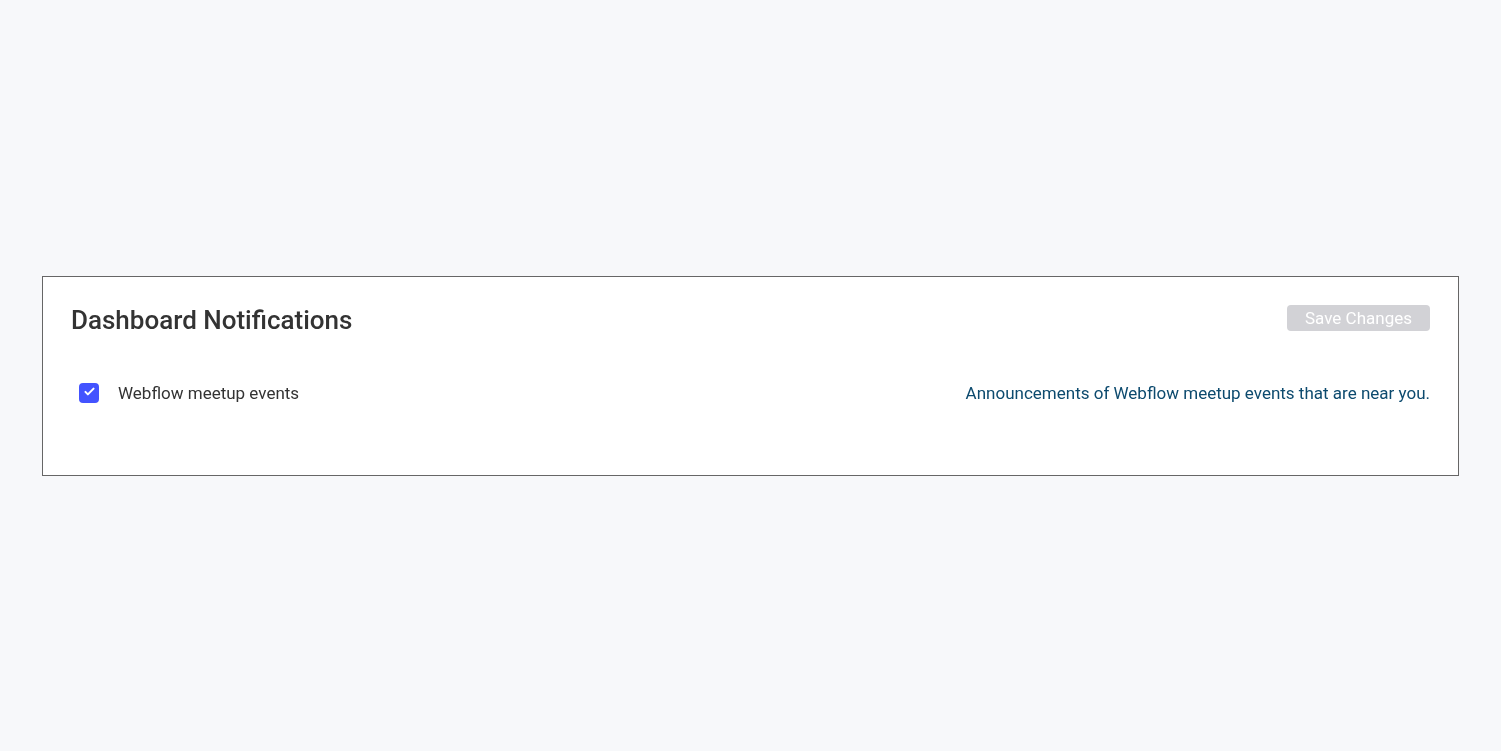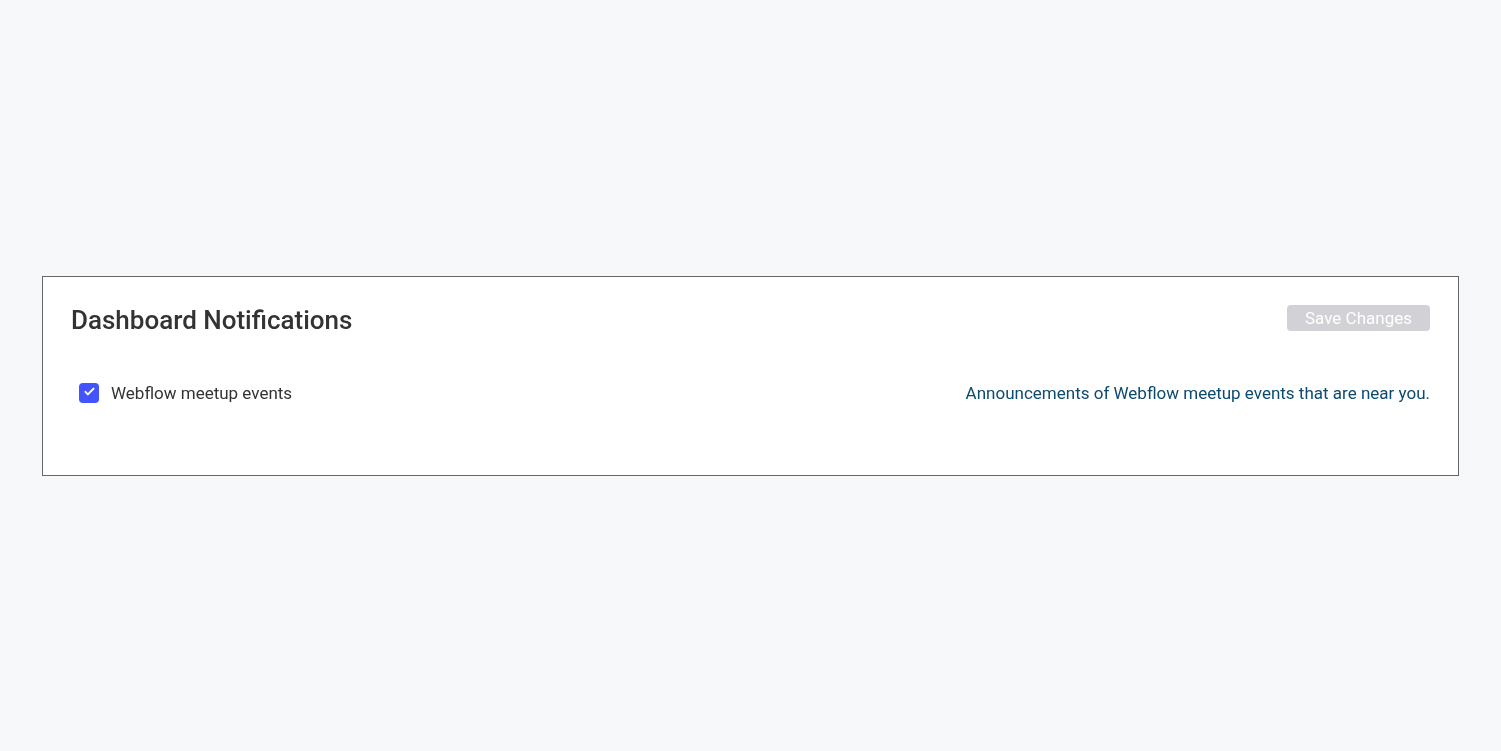--- a/index.html
+++ b/index.html
@@ -48,21 +48,21 @@
     .notification-row {
       display: flex;
       justify-content: space-between;
       align-items: center;
       margin-bottom: 44px;
       padding-left: 8px;
     }
     .notification-left {
       display: flex;
       align-items: center;
-      gap: 12px;
+      gap: 19px;
     }
     .checkbox {
       width: 20px;
       height: 20px;
       background-color: #4353ff;
       border-radius: 4px;
       display: flex;
       align-items: center;
       justify-content: center;
       cursor: pointer;

